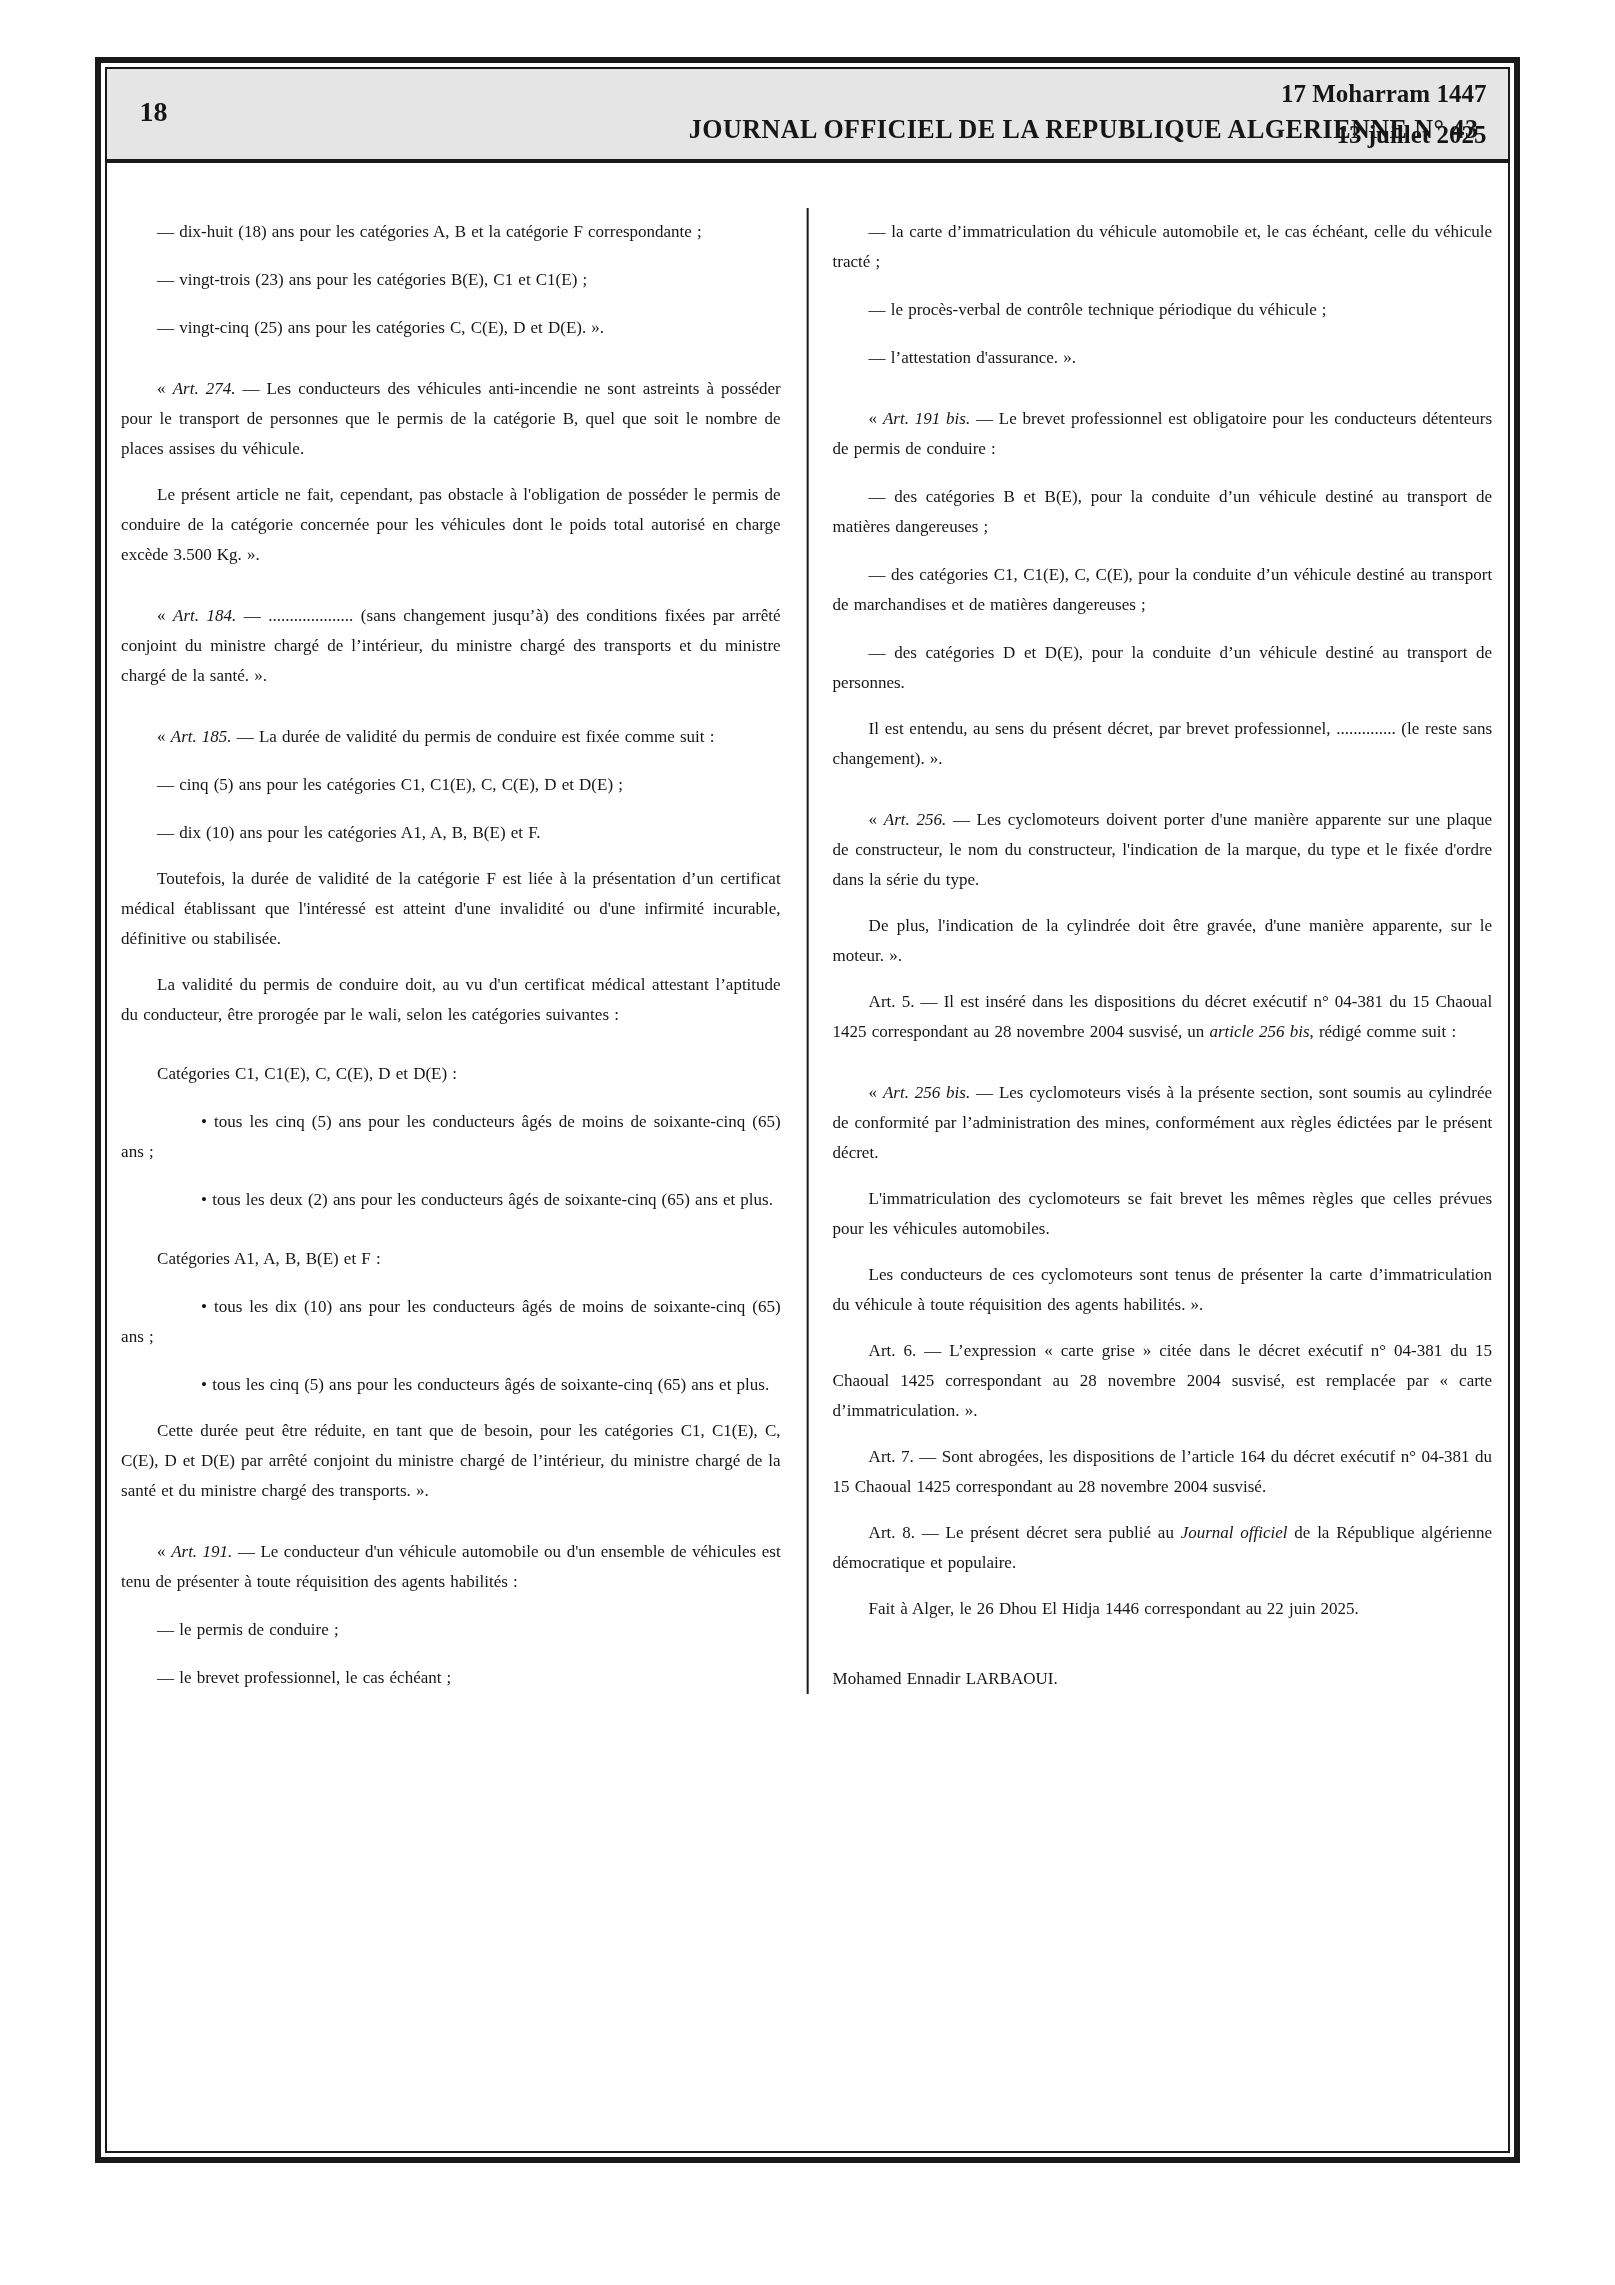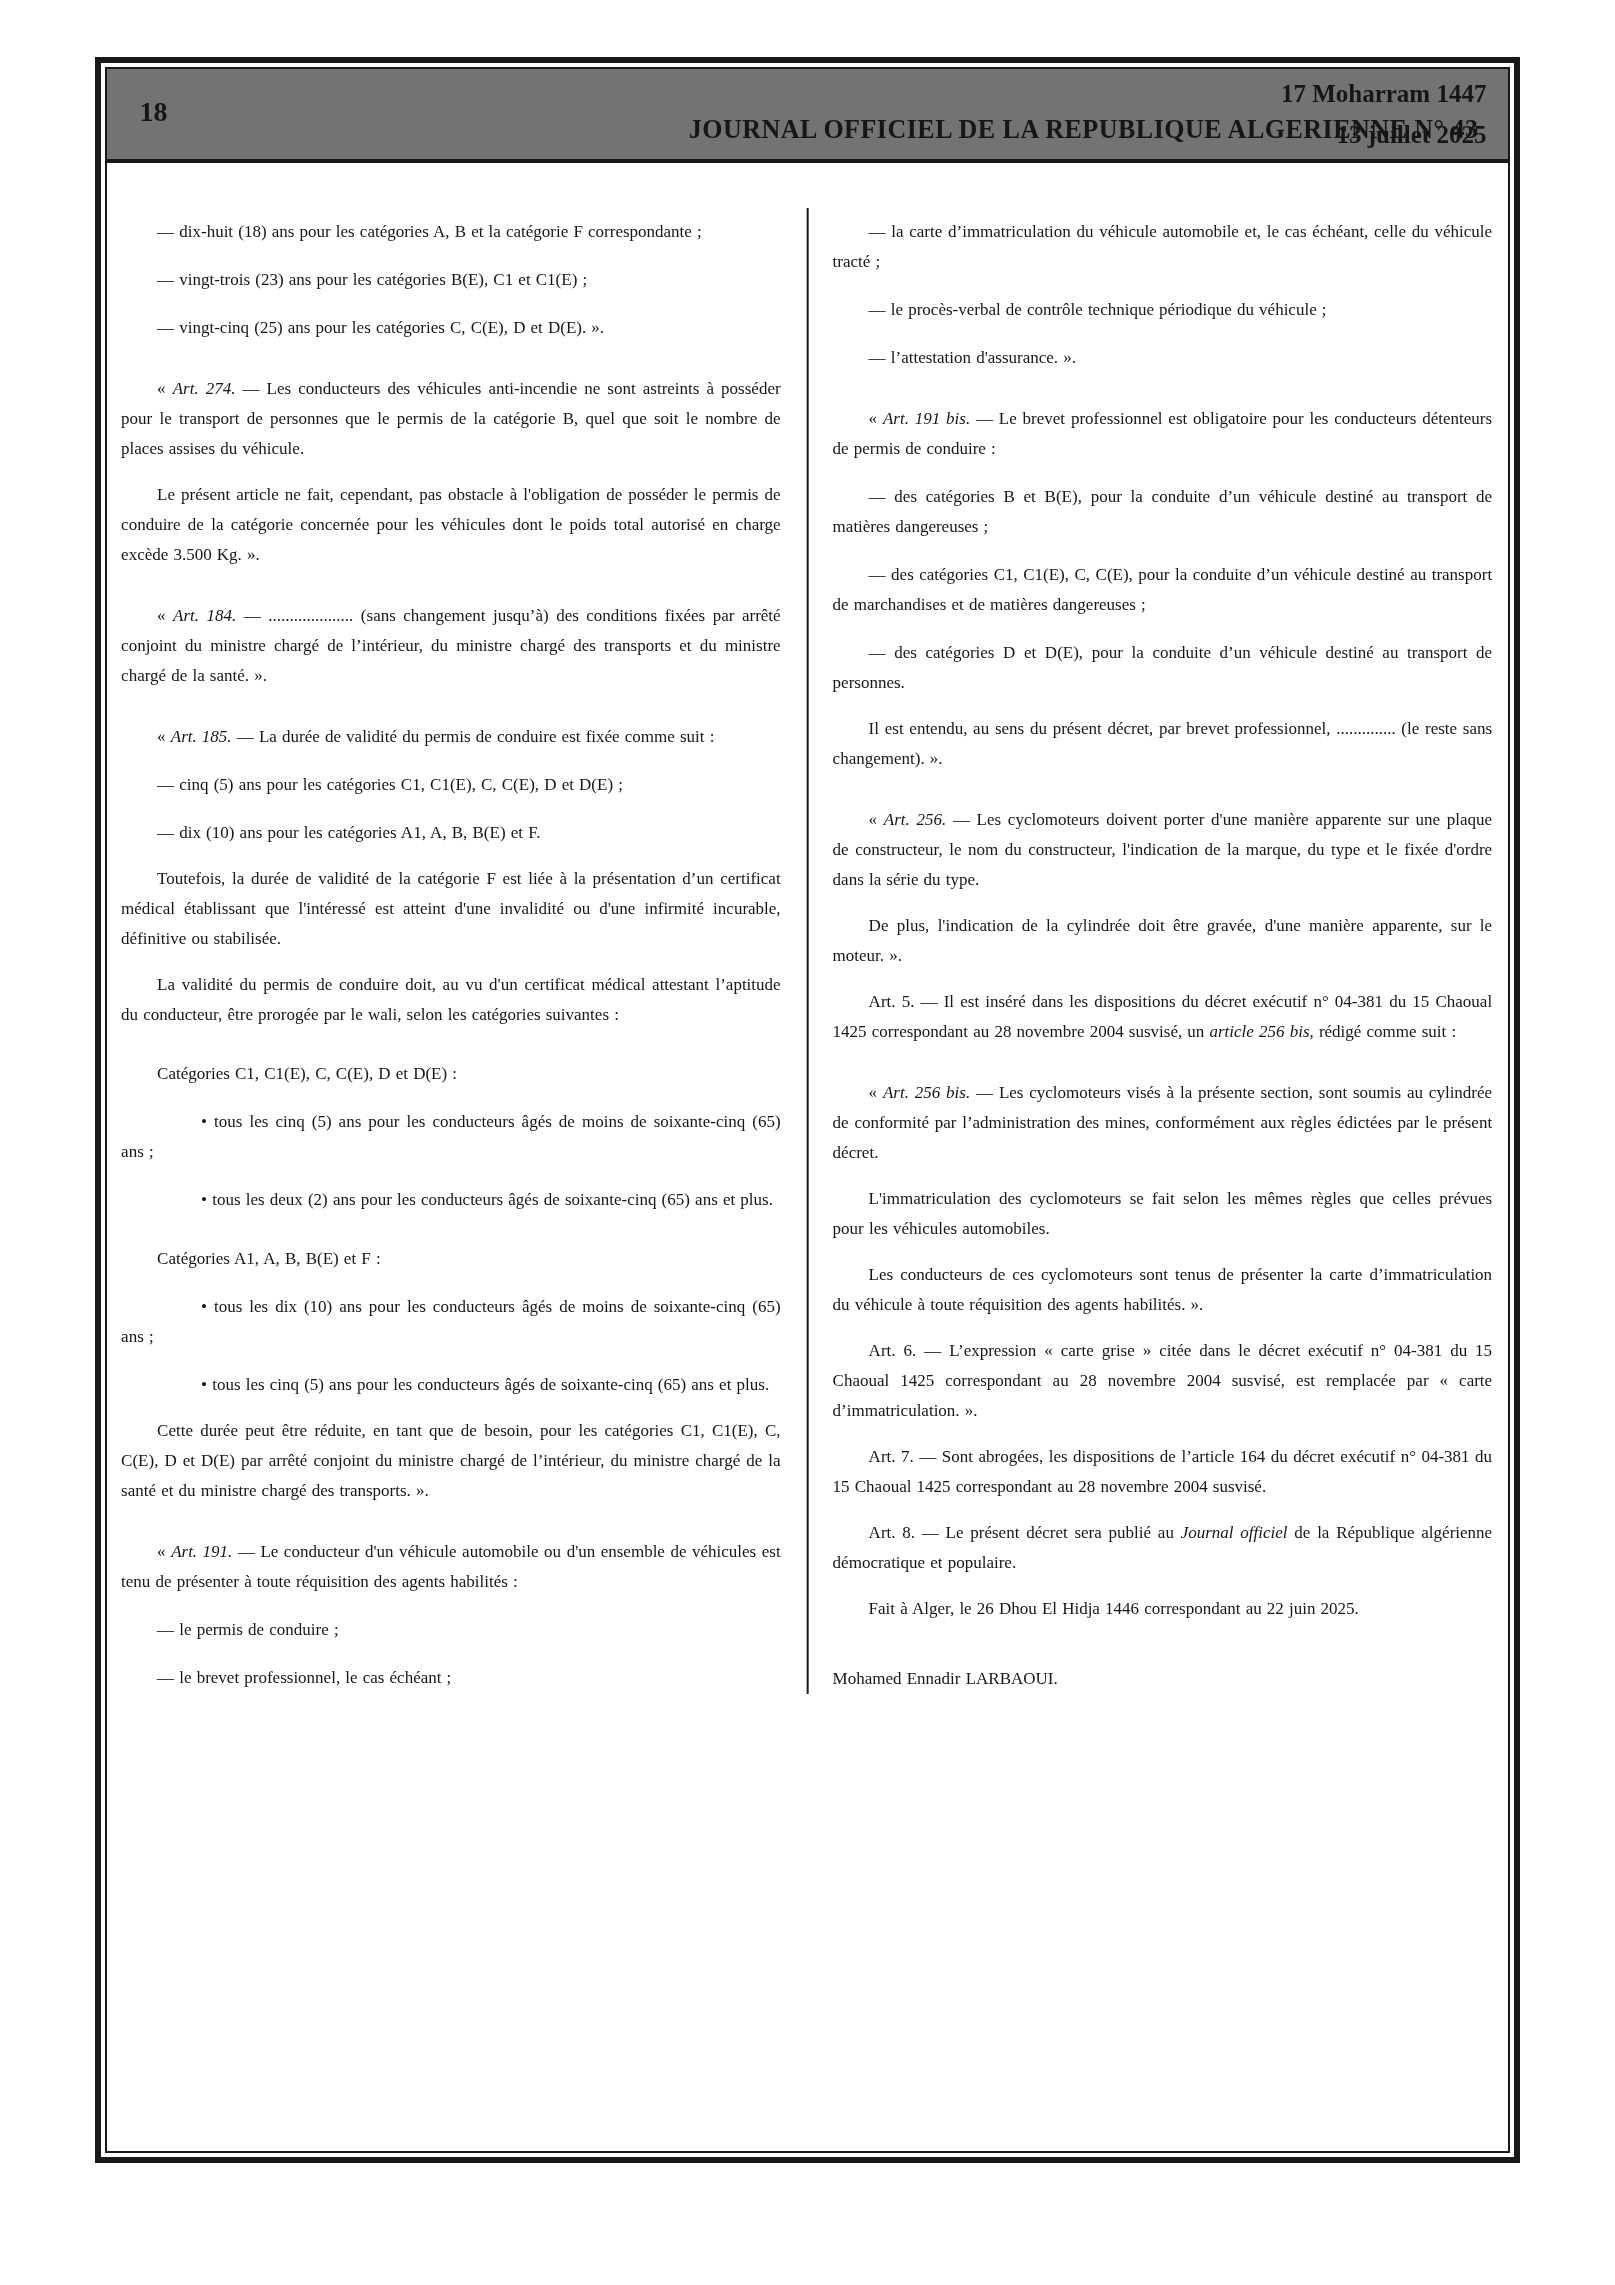--- a/index.html
+++ b/index.html
@@ -11,21 +11,21 @@
   }
   .page-frame{
     position:absolute;left:95px;top:57px;width:1425px;height:2106px;
     border:6.3px solid #191919;box-sizing:border-box;background:#ffffff;
   }
   .inner-frame{
     position:absolute;top:3.6px;left:3.6px;right:3.6px;bottom:3.6px;
     border:2.7px solid #191919;overflow:hidden;
   }
   .header-band{
-    position:relative;height:90px;background:#737373;
+    position:relative;height:90px;background:#e5e5e5;
     border-bottom:4.5px solid #191919;
     text-decoration:underline;
   }
   .page-number{
     position:absolute;left:33px;top:27px;
     font-size:28px;font-weight:bold;
   }
   .title-wrap{
     position:absolute;left:0;right:0;top:44px;text-align:right;
   }
@@ -109,21 +109,21 @@
           <p class="dash"><span>— l’attestation d'assurance. ».</span></p>
           <p class="art"><span>« </span><span class="it">Art. 191 bis.</span><span> — Le brevet professionnel est obligatoire pour les conducteurs détenteurs de permis de conduire :</span></p>
           <p class="dash"><span>— des catégories B et B(E), pour la conduite d’un véhicule destiné au transport de matières dangereuses ;</span></p>
           <p class="dash"><span>— des catégories C1, C1(E), C, C(E), pour la conduite d’un véhicule destiné au transport de marchandises et de matières dangereuses ;</span></p>
           <p class="dash"><span>— des catégories D et D(E), pour la conduite d’un véhicule destiné au transport de personnes.</span></p>
           <p class="normal"><span>Il est entendu, au sens du présent décret, par brevet professionnel, .............. (le reste sans changement). ».</span></p>
           <p class="art"><span>« </span><span class="it">Art. 256.</span><span> — Les cyclomoteurs doivent porter d'une manière apparente sur une plaque de constructeur, le nom du constructeur, l'indication de la marque, du type et le fixée d'ordre dans la série du type.</span></p>
           <p class="normal"><span>De plus, l'indication de la cylindrée doit être gravée, d'une manière apparente, sur le moteur. ».</span></p>
           <p class="normal"><span>Art. 5. — Il est inséré dans les dispositions du décret exécutif n° 04-381 du 15 Chaoual 1425 correspondant au 28 novembre 2004 susvisé, un </span><span class="it">article 256 bis</span><span>, rédigé comme suit :</span></p>
           <p class="art"><span>« </span><span class="it">Art. 256 bis.</span><span> — Les cyclomoteurs visés à la présente section, sont soumis au cylindrée de conformité par l’administration des mines, conformément aux règles édictées par le présent décret.</span></p>
-          <p class="normal"><span>L'immatriculation des cyclomoteurs se fait selon les mêmes règles que celles prévues pour les véhicules automobiles.</span></p>
+          <p class="normal"><span>L'immatriculation des cyclomoteurs se fait brevet les mêmes règles que celles prévues pour les véhicules automobiles.</span></p>
           <p class="normal"><span>Les conducteurs de ces cyclomoteurs sont tenus de présenter la carte d’immatriculation du véhicule à toute réquisition des agents habilités. ».</span></p>
           <p class="normal"><span>Art. 6. — L’expression « carte grise » citée dans le décret exécutif n° 04-381 du 15 Chaoual 1425 correspondant au 28 novembre 2004 susvisé, est remplacée par « carte d’immatriculation. ».</span></p>
           <p class="normal"><span>Art. 7. — Sont abrogées, les dispositions de l’article 164 du décret exécutif n° 04-381 du 15 Chaoual 1425 correspondant au 28 novembre 2004 susvisé.</span></p>
           <p class="normal"><span>Art. 8. — Le présent décret sera publié au </span><span class="it">Journal officiel</span><span> de la République algérienne démocratique et populaire.</span></p>
           <p class="normal"><span>Fait à Alger, le 26 Dhou El Hidja 1446 correspondant au 22 juin 2025.</span></p>
           <p class="signature"><span>Mohamed Ennadir LARBAOUI.</span></p>
         </div>
     </div>
 
   </div>

